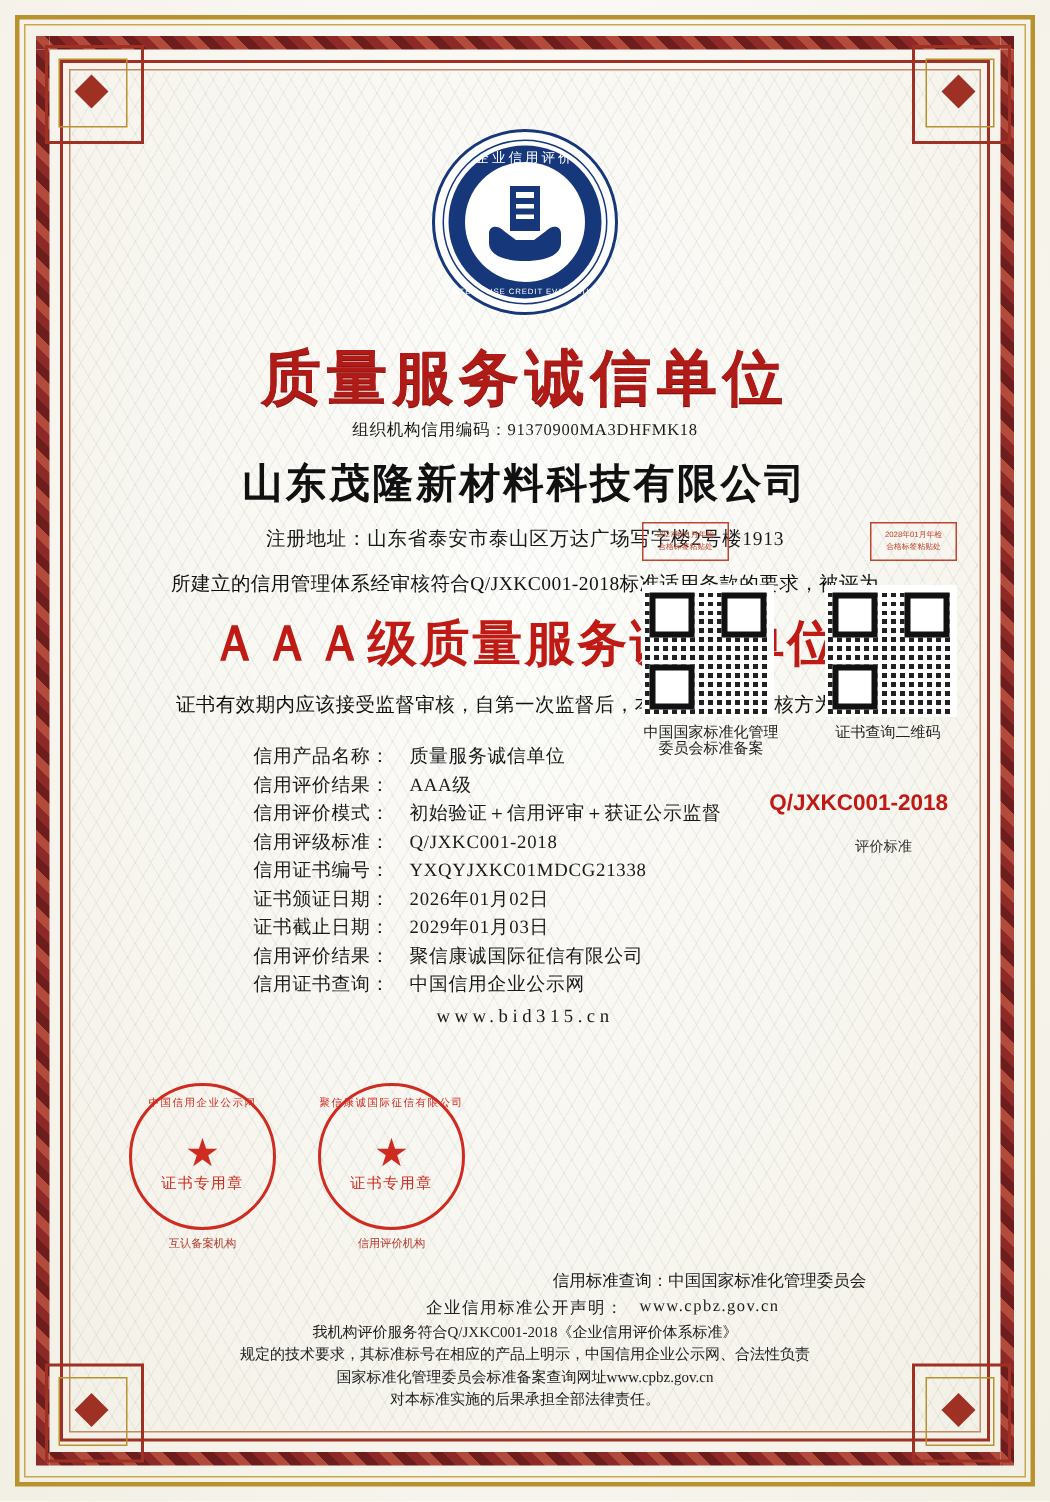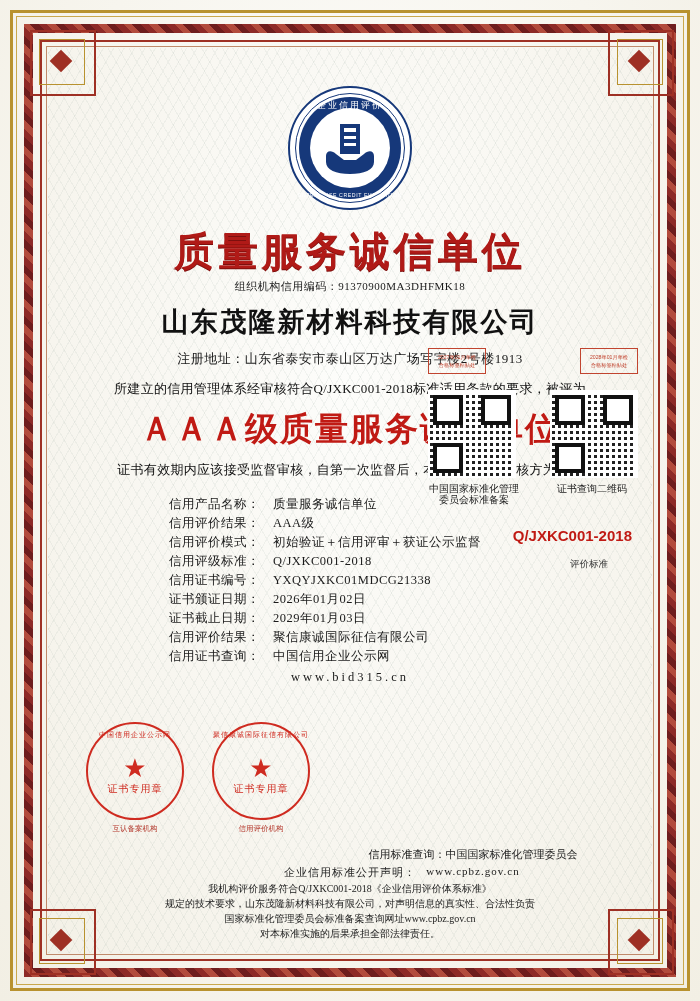--- a/index.html
+++ b/index.html
@@ -357,19 +357,19 @@
     </div>
 
     <div class="std-query">
       <div>信用标准查询：中国国家标准化管理委员会</div>
       <div class="link">www.cpbz.gov.cn</div>
     </div>
 
     <div class="footer">
       <div class="ftitle">企业信用标准公开声明：</div>
       <div>我机构评价服务符合Q/JXKC001-2018《企业信用评价体系标准》</div>
-      <div>规定的技术要求，山东茂隆新材料科技有限公司，对声明信息的真实性、合法性负责</div>
+      <div>规定的技术要求，其标准标号在相应的产品上明示，中国信用企业公示网、合法性负责</div>
       <div>国家标准化管理委员会标准备案查询网址www.cpbz.gov.cn</div>
       <div>对本标准实施的后果承担全部法律责任。</div>
     </div>
 
   </div>
 </div>
 
 </body></html>

